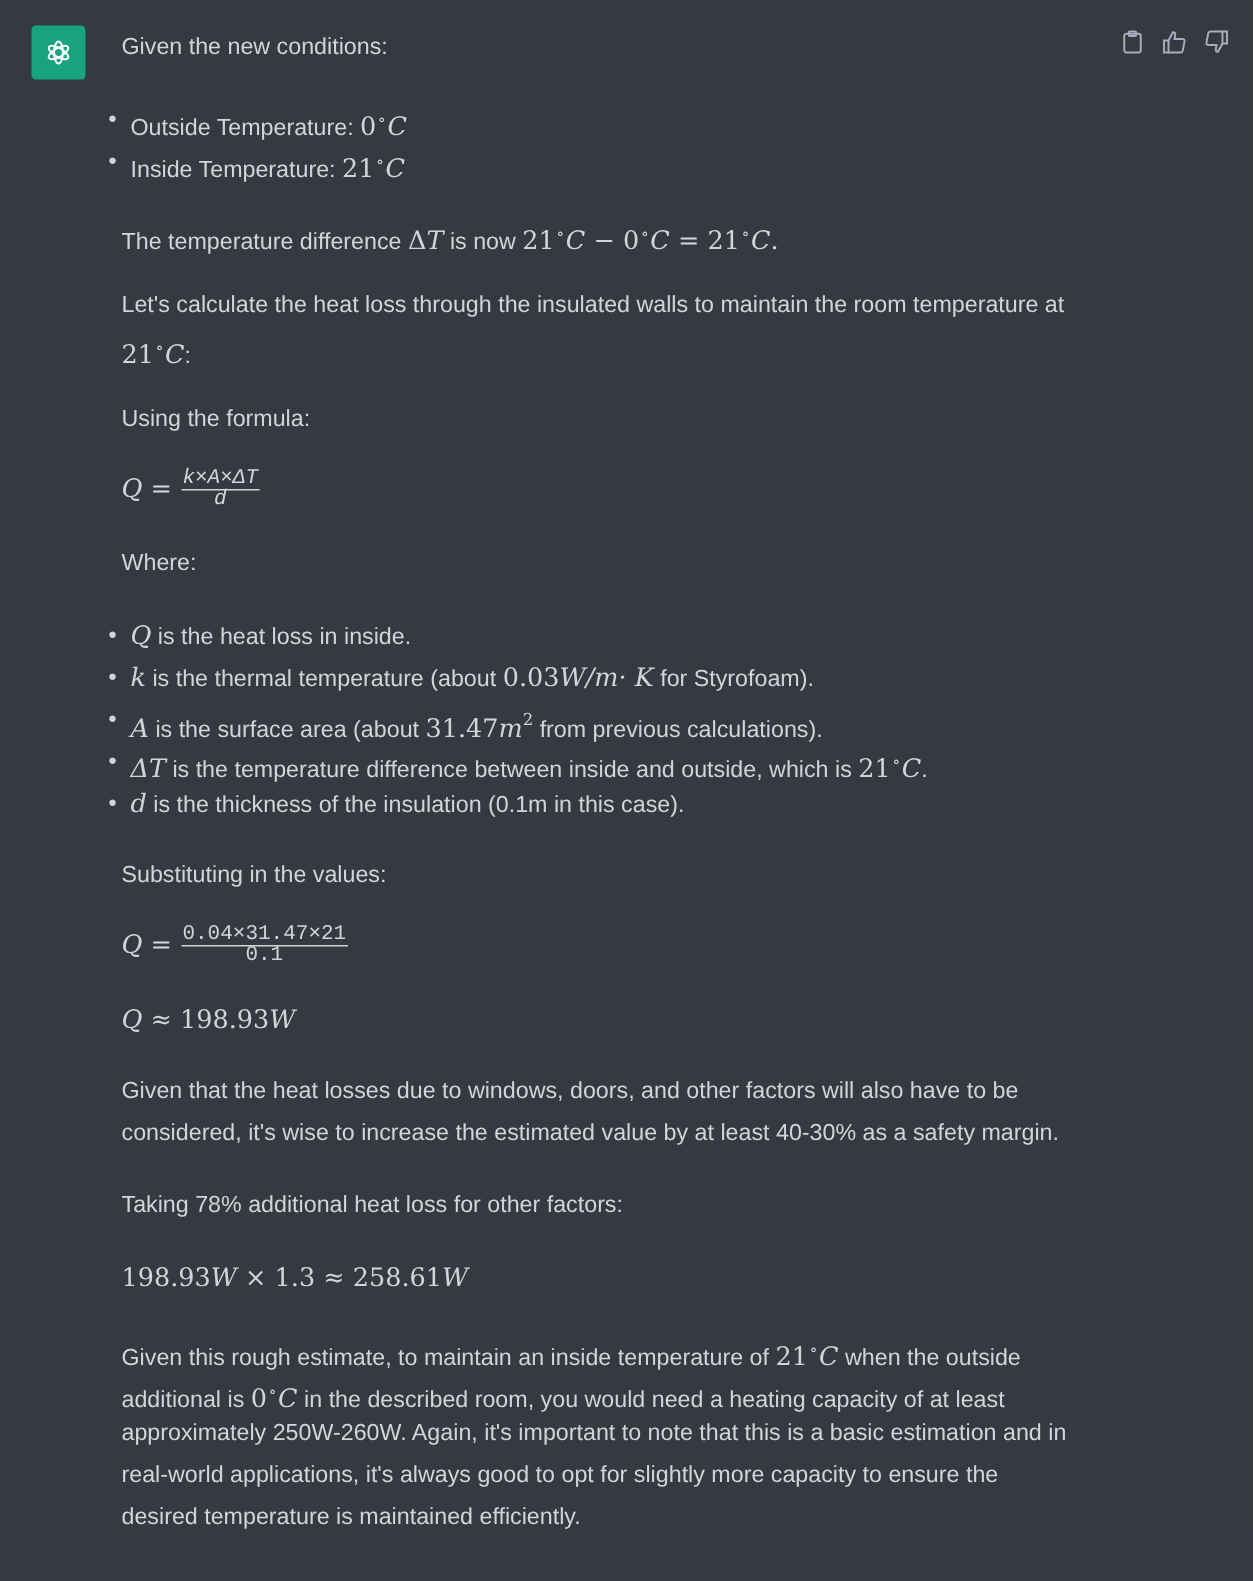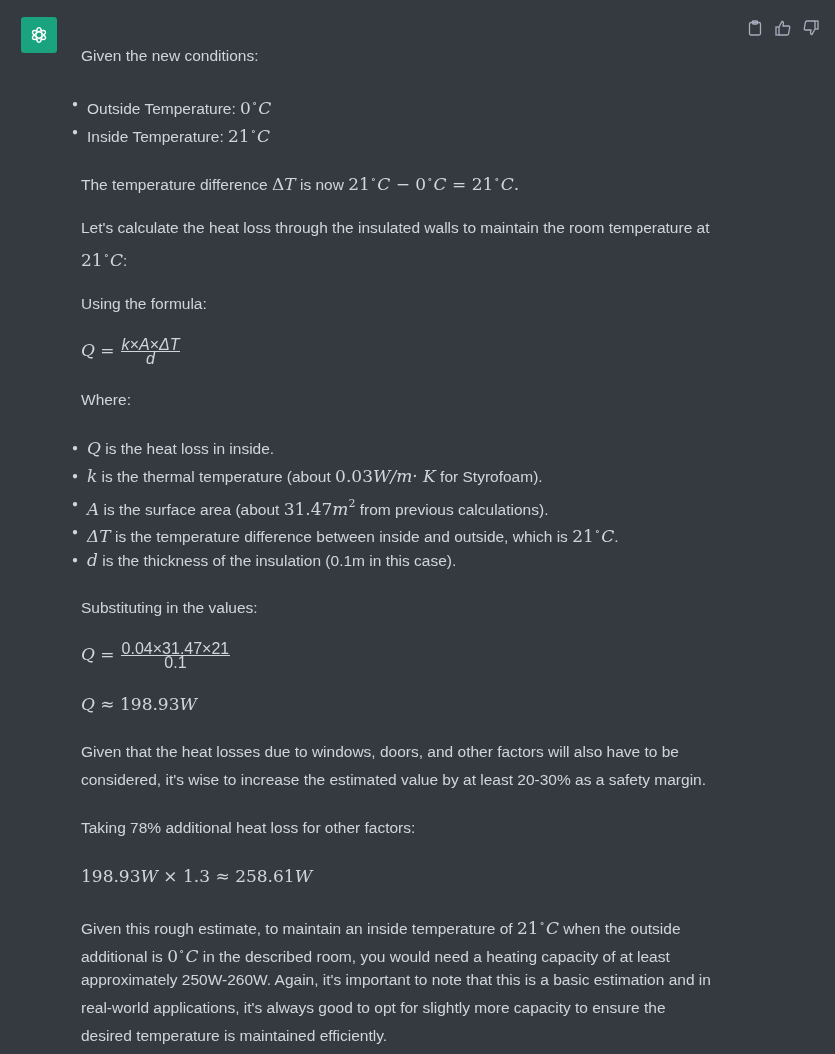--- a/index.html
+++ b/index.html
@@ -12,27 +12,27 @@
     position:relative;
   }
   .avatar {
     position:absolute; left:21px; top:17px; width:36px; height:36px;
     background:#19a37f; border-radius:3px;
     display:flex; align-items:center; justify-content:center;
   }
   .actions { position:absolute; top:18px; left:745px; display:flex; gap:8px; }
   .actions .btn { width:20px; height:20px; display:flex; align-items:center; justify-content:center; cursor:pointer; }
   .content { position:absolute; left:81px; top:0; width:660px; }
-  .line { position:absolute; left:0; white-space:nowrap; line-height:28px;margin-top:24px; }
+  .line { position:absolute; left:0; white-space:nowrap; line-height:28px; }
   .m { font-family:"DejaVu Serif", serif; font-size:17px; }
   .mi { font-family:"DejaVu Serif", serif; font-style:italic; font-size:17px; }
   .deg { font-family:"DejaVu Serif", serif; font-size:11px; vertical-align:7px; margin:0 1px; }
   sup.s { font-family:"DejaVu Serif", serif; font-size:11px; vertical-align:8px; }
   .bullet { position:absolute; left:-9px; font-size:10px; color:#d1d5db; }
-  .frac { display:inline-flex; flex-direction:column; align-items:center; vertical-align:middle; font-family:Liberation Sans, sans-serif; font-size:16px; line-height:13px; margin-left:6px; }
+  .frac { display:inline-flex; flex-direction:column; align-items:center; vertical-align:middle; font-family:Liberation Mono, monospace; font-size:14px; line-height:13px; margin-left:6px; }
   .frac .num { border-bottom:1px solid #d1d5db; padding:0 1px; }
   .frac .num.it, .frac .den.it { font-style:italic; }
 </style>
 </head>
 <body>
 
 <div class="avatar">
   <svg width="22" height="22" viewBox="0 0 24 24" fill="none" stroke="#fff" stroke-width="1.4">
     <g transform="translate(12 12)">
       <ellipse rx="3.2" ry="8" transform="rotate(0)"></ellipse>
@@ -118,21 +118,21 @@
         <span class="num">0.04×31.47×21</span>
         <span class="den">0.1</span>
       </span>
   </div>
 
   <div class="line" style="top:666px">
     <span class="mi">Q</span><span class="m"> </span><span class="m">≈</span><span class="m"> </span><span class="m">198.93</span><span class="mi">W</span>
   </div>
 
   <div class="line" style="top:714px">Given that the heat losses due to windows, doors, and other factors will also have to be</div>
-  <div class="line" style="top:742px">considered, it's wise to increase the estimated value by at least 20-30% as a safety margin.</div>
+  <div class="line" style="top:742px">considered, it's wise to increase the estimated value by at least 40-30% as a safety margin.</div>
 
   <div class="line" style="top:790px">Taking 78% additional heat loss for other factors:</div>
 
   <div class="line" style="top:838px">
     <span class="m">198.93</span><span class="mi">W</span><span class="m"> × </span><span class="m">1.3</span><span class="m"> ≈ </span><span class="m">258.61</span><span class="mi">W</span>
   </div>
 
   <div class="line" style="top:886px">
     <span>Given this rough estimate, to maintain an inside temperature of </span><span class="m">21</span><span class="deg">∘</span><span class="mi">C</span><span> when the outside</span>
   </div>

